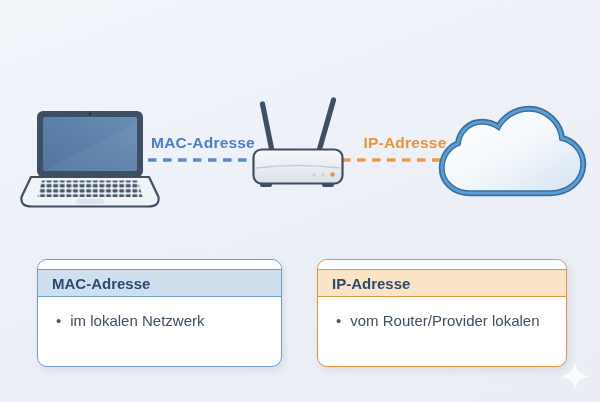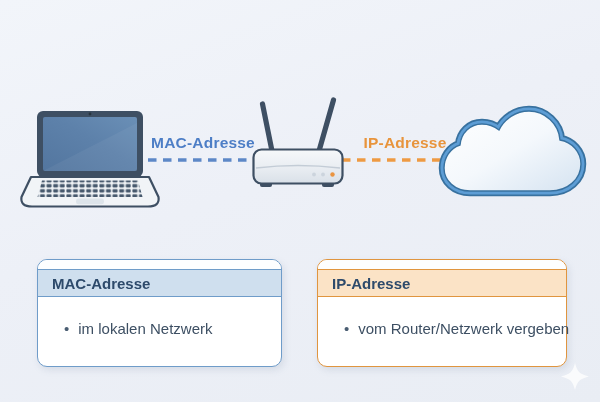--- a/index.html
+++ b/index.html
@@ -29,21 +29,21 @@
   .card.mac{left:37px;width:245px;border:1.5px solid #6f9cc9;}
   .card.ip{left:317px;width:250px;border:1.5px solid #e0953f;}
   .card-top-strip{height:9px;border-radius:9px 9px 0 0;background:#fdfeff;}
   .card-header{
     height:28px;display:flex;align-items:center;padding-left:14px;
     font-size:15px;font-weight:700;color:#2d4a6b;box-sizing:border-box;
   }
   .card.mac .card-header{background:#cfdfee;border-top:1.5px solid #6f9cc9;border-bottom:1.5px solid #6f9cc9;}
   .card.ip  .card-header{background:#fbe3c6;border-top:1.5px solid #e0953f;border-bottom:1.5px solid #e0953f;}
   .card-body{padding:9px 14px 0 14px;}
-  .card-body ul{margin:12px;padding:0;list-style:none;}
+  .card-body ul{margin:4px;padding:0;list-style:none;}
   .card-body li{
     font-size:15px;color:#3d4f63;line-height:22px;white-space:nowrap;
   }
   .card-body li::before{content:"•";margin-right:9px;color:#4a5d72;}
 </style>
 </head>
 <body>
 
 <div class="stage">
 
@@ -122,18 +122,18 @@
         <li>im lokalen Netzwerk</li>
       </ul>
     </div>
   </div>
 
   <div class="card ip">
     <div class="card-top-strip"></div>
     <div class="card-header">IP-Adresse</div>
     <div class="card-body">
       <ul>
-        <li>vom Router/Netzwerk vergeben</li>
+        <li>vom Router/Provider lokalen</li>
       </ul>
     </div>
   </div>
 
 </div>
 
 </body></html>

